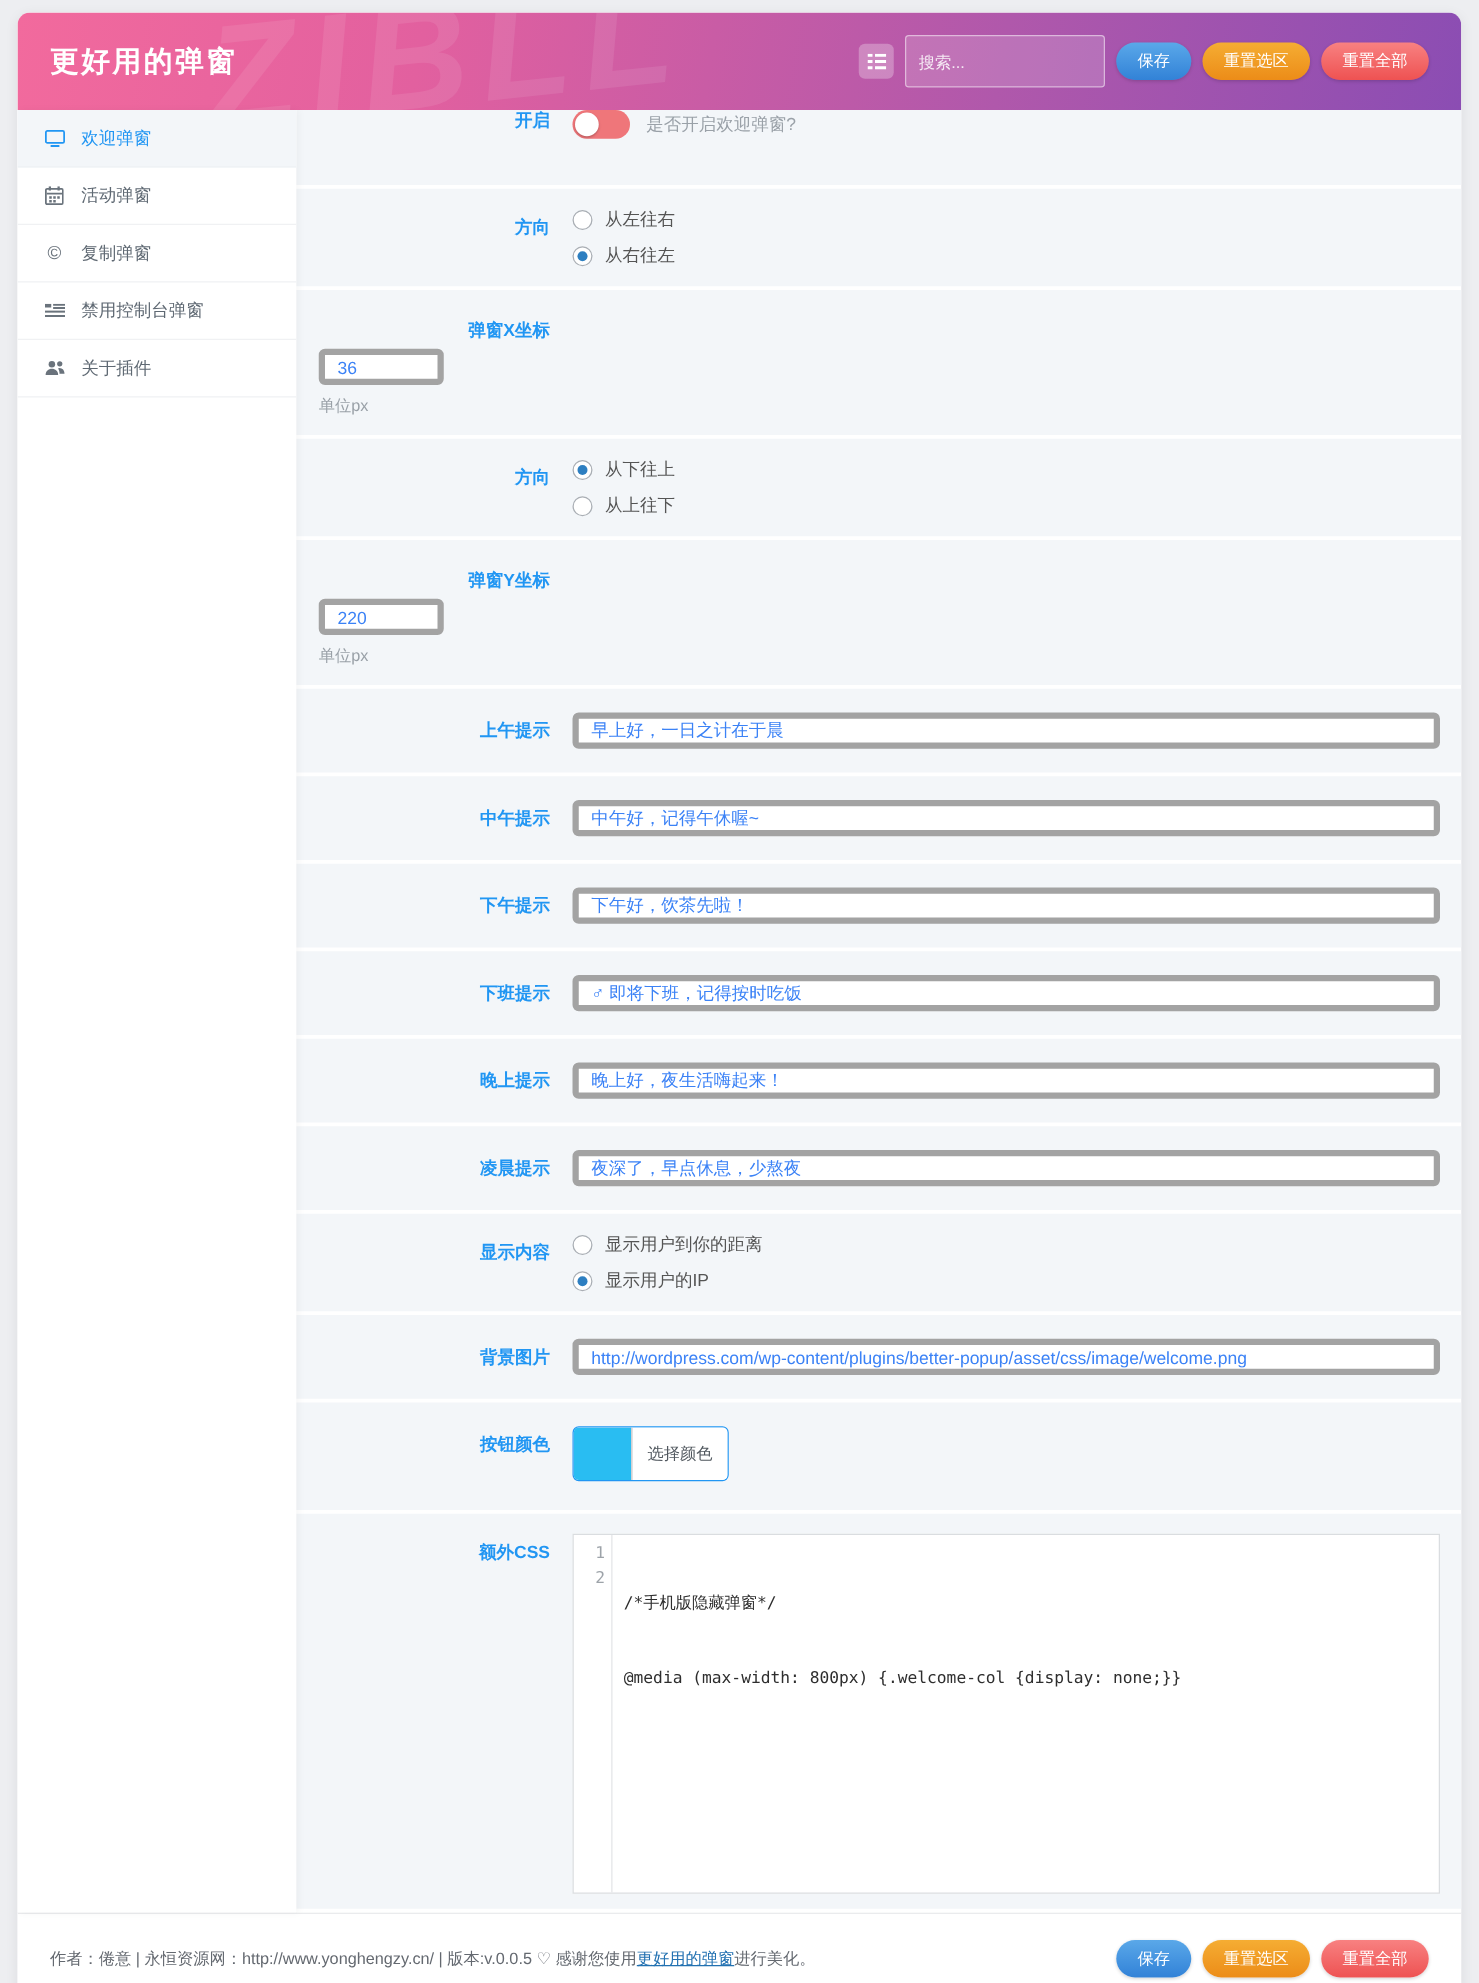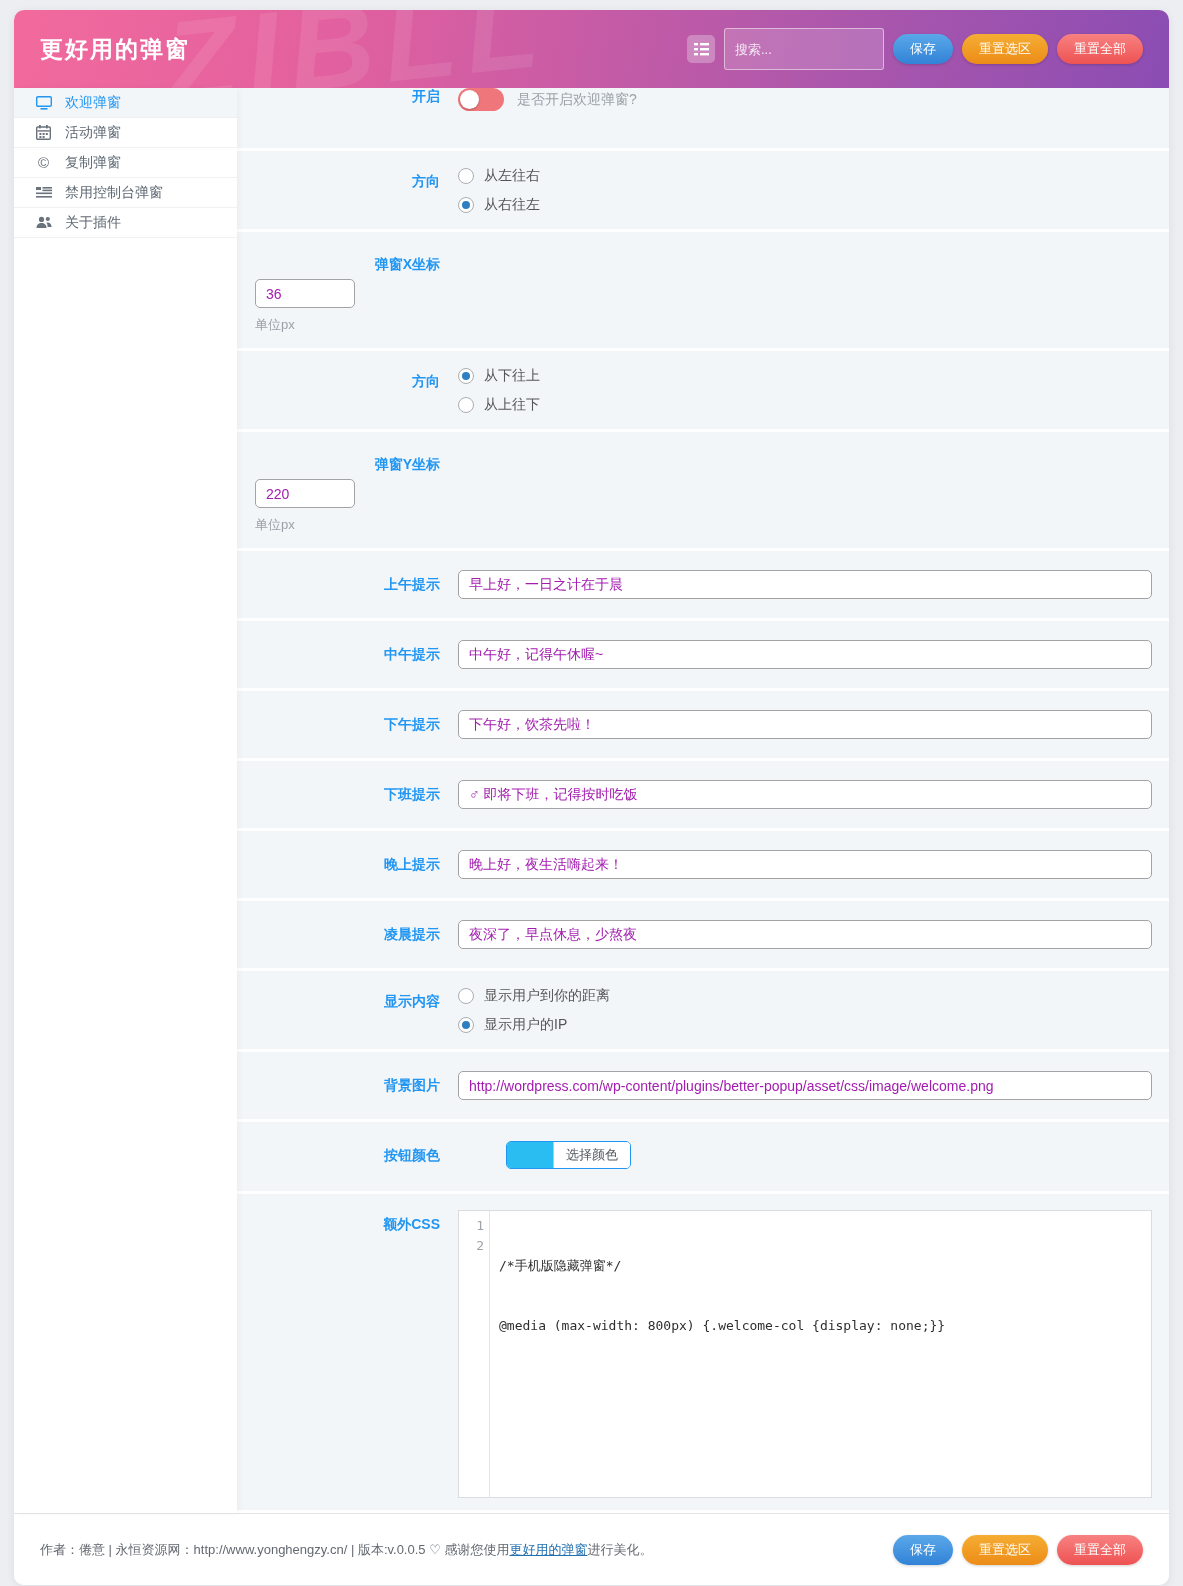--- a/index.html
+++ b/index.html
@@ -23,21 +23,21 @@
   .hdr-search::placeholder { color:rgba(255,255,255,.85); }
   .pill { height:30px; padding:0 17px; border:none; border-radius:15px; color:#fff; font-size:13px;
           cursor:pointer; box-shadow:0 1px 3px rgba(0,0,0,.18); white-space:nowrap; }
   .pill.blue   { background:linear-gradient(180deg,#5aa8e9,#3282d7); }
   .pill.orange { background:linear-gradient(180deg,#f5ad33,#ec8c18); }
   .pill.red    { background:linear-gradient(180deg,#f88181,#ee5252); }
 
   
   .bodywrap { display:flex; align-items:stretch; background:#fff; }
   .sidebar { width:223px; flex:none; background:#fff; box-shadow:2px 0 6px rgba(0,0,0,.04); z-index:2; }
-  .side-item { height:30px; display:flex; align-items:center; gap:13px; padding-left:21px;
+  .side-item { height:46px; display:flex; align-items:center; gap:13px; padding-left:21px;
                font-size:14px; color:#5f6973; cursor:pointer; border-bottom:1px solid #f0f1f3; }
   .side-item .ic { width:17px; display:flex; justify-content:center; color:#6a737c; font-size:15px; }
   .side-item.checked { background:#f3f6f9; color:#2196f3; border-bottom:1px solid #eef1f4; }
   .side-item.checked .ic { color:#2196f3; }
   .side-item svg { display:block; }
 
   .content { flex:1; background:#fff; display:flex; flex-direction:column; }
   .row { background:#f3f6f9; display:flex; margin-bottom:3px; }
   .row-label { width:203px; flex:none; text-align:right; color:#2196f3; font-weight:bold;
                font-size:14px; line-height:29px; }
@@ -55,28 +55,28 @@
   .muted { color:#9aa1a8; font-size:14px; }
 
   .opt-line { display:flex; align-items:center; gap:10px; margin-bottom:11px; cursor:pointer; }
   .opt-line:last-child { margin-bottom:0; }
   .radio { width:16px; height:16px; flex:none; border-radius:50%; border:1px solid #a9aeb4; background:#fff;
            position:relative; }
   .radio.checked::after { content:''; position:absolute; left:3px; top:3px; width:8px; height:8px;
                           border-radius:50%; background:#2d7fc1; }
   .opt-text { font-size:14px; color:#555; }
 
-  .txt { height:29px; border:1px solid #a3a3a3; border-radius:5px; background:#fff; color:#a21caf;
+  .txt { height:29px; border:5px solid #a3a3a3; border-radius:5px; background:#fff; color:#3b82f6;
          font-size:14px; padding:0 10px; outline:none; }
   .txt.num { width:100px; }
   .txt.long { width:694px; }
   .hint { color:#9aa1a8; font-size:13px; margin-top:8px; }
 
-  .cpicker { display:inline-flex; align-items:stretch; height:28px; border:1px solid #2196f3;
-             border-radius:5px; overflow:hidden; background:#fff; cursor:pointer;margin-left:48px; }
+  .cpicker { display:inline-flex; align-items:stretch; height:44px; border:1px solid #2196f3;
+             border-radius:5px; overflow:hidden; background:#fff; cursor:pointer; }
   .cp-swatch { width:46px; }
   .cp-btn { border:none; border-left:1px solid #c3c4c7; background:#fff; padding:0 12px;
             font-size:13px; color:#50575e; cursor:pointer; }
 
   .editor { display:flex; width:694px; height:288px; background:#fff; border:1px solid #dadde0;
             font-family:"DejaVu Sans Mono", monospace; font-size:13px; line-height:20px; cursor:text; }
   .gutter { width:31px; flex:none; border-right:1px solid #e3e5e8; color:#9da3a9; text-align:right;
             padding:5px 5px 0 0; }
   .code-area { padding:5px 0 0 9px; color:#2e2e2e; white-space:pre; overflow:hidden; }
 

